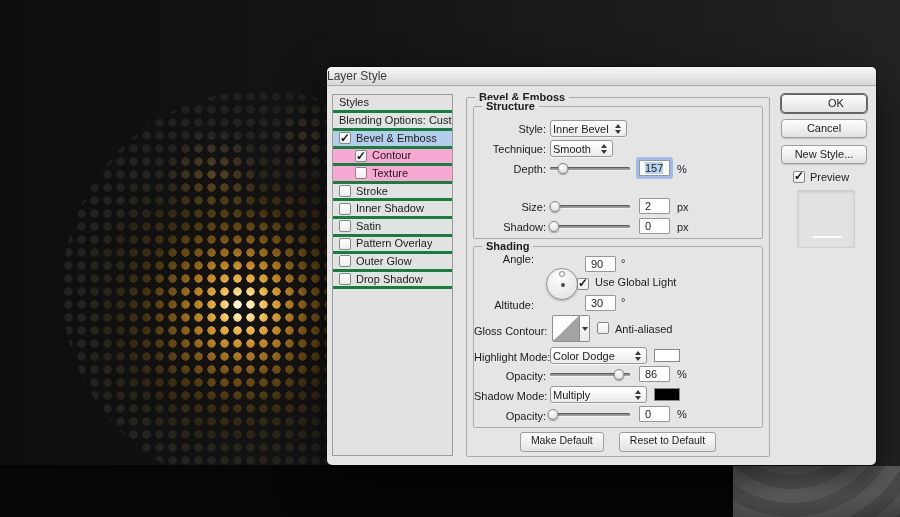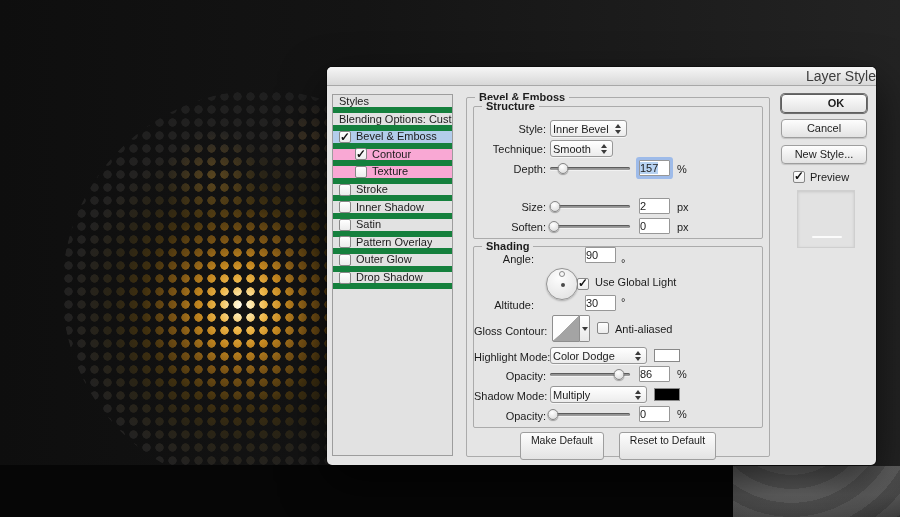--- a/index.html
+++ b/index.html
@@ -36,28 +36,28 @@
     position:absolute; left:327px; top:67px; width:549px; height:398px; z-index:10;
     background:#e5e5e5; border-radius:5px;
     box-shadow:0 18px 45px rgba(0,0,0,.65), 0 0 0 1px rgba(0,0,0,.35);
     font-size:11px; color:#1c1c1c;
   }
   .titlebar {
     position:absolute; left:0; top:0; width:100%; height:19px;
     background:linear-gradient(#f6f6f6,#d8d8d8);
     border-bottom:1px solid #a8a8a8;
     border-radius:5px 5px 0 0;
-    text-align:right; line-height:19px; font-size:14px; color:#3c3c3c;
+    text-align:left; line-height:19px; font-size:12px; color:#3c3c3c;
   }
   
   .sidebar {
     position:absolute; left:5px; top:27px; width:121px; height:362px;
     background:#e2e2e2; border:1px solid #9d9d9d;
   }
-  .srow { position:relative; height:18px; line-height:17px; border-bottom:6px solid #15803d; display:flex; align-items:center; padding-left:6px; }
+  .srow { position:relative; height:18px; line-height:17px; border-bottom:3px solid #15803d; display:flex; align-items:center; padding-left:6px; }
   .srow.item { height:17.6px; }
   .srow.selected { background:#b3cdeb; }
   .srow.tinted { background:#f9a8d4; }
   .srow.indent { padding-left:22px; }
   .slabel { white-space:nowrap; overflow:hidden; }
   
   .cb {
     display:inline-block; width:12px; height:12px; margin-right:5px; flex:0 0 12px;
     background:linear-gradient(#ffffff,#ececec);
     border:1px solid #878787; border-radius:2px; position:relative;
@@ -111,21 +111,21 @@
   .slider .thumb {
     position:absolute; top:0; width:11px; height:11px; transform:translateX(-50%);
     background:radial-gradient(circle at 40% 30%, #ffffff, #d4d4d4);
     border:1px solid #848484; border-radius:50%;
     box-shadow:0 1px 1px rgba(0,0,0,.3);
   }
   
   .vbox {
     position:absolute; width:31px; height:16px; background:#fff;
     border:1px solid #979797; border-radius:1px;
-    line-height:14px; overflow:hidden;
+    line-height:14px; padding-left:5px; overflow:hidden;
   }
   .vbox.focused { box-shadow:0 0 0 3px rgba(120,165,235,.65); }
   .vbox.focused .sel { background:#b8d3f2; }
   .unit { position:absolute; top:3px; white-space:nowrap; }
   
   .dial {
     position:absolute; left:72px; top:21px; width:32px; height:32px; border-radius:50%;
     background:radial-gradient(circle at 40% 30%, #fdfdfd, #dedede);
     border:1px solid #949494; box-shadow:0 1px 2px rgba(0,0,0,.25);
   }
@@ -145,23 +145,23 @@
   .contour-arrow i { display:block; width:0; height:0; border-left:3px solid transparent; border-right:3px solid transparent; border-top:4px solid #3a3a3a; }
   .swatch { position:absolute; width:26px; height:13px; border:1px solid #888; }
   
   .btn {
     position:absolute; height:19px; text-align:center; line-height:17px;
     background:linear-gradient(#fdfdfd,#e3e3e3);
     border:1px solid #9e9e9e; border-radius:4px;
     box-shadow:0 1px 1px rgba(0,0,0,.15);
     cursor:default; color:#1c1c1c;
   }
-  .btn-default { border:1px solid #5f5f5f; box-shadow:0 0 0 1px #6e6e6e, 0 1px 1px rgba(0,0,0,.2); font-weight:bold;padding-left:24px; }
+  .btn-default { border:1px solid #5f5f5f; box-shadow:0 0 0 1px #6e6e6e, 0 1px 1px rgba(0,0,0,.2); font-weight:normal;padding-left:24px; }
   .small-btn {
-    position:static; display:inline-block; height:28px; line-height:14px;
+    position:static; display:inline-block; height:20px; line-height:14px;
     padding:0 10px; font-size:10.5px;
     background:linear-gradient(#fdfdfd,#e3e3e3);
     border:1px solid #9e9e9e; border-radius:3px;
   }
   .footer-btns { position:absolute; left:0; top:334px; width:100%; text-align:center; }
   .footer-btns .small-btn { margin:0 6px; }
   
   .preview-row { position:absolute; left:466px; top:104px; display:flex; align-items:center; }
   .preview-box {
     position:absolute; left:470px; top:123px; width:58px; height:58px;
@@ -270,39 +270,39 @@
         <span class="lbl">Size:</span>
         <div class="slider" style="left:76px;top:3px">
           <span class="track"></span>
           <span class="thumb" style="left: 6%;"></span>
         </div>
         <div class="vbox" style="left:165px"><span>2</span></div>
         <span class="unit" style="left:203px">px</span>
       </div>
 
       <div class="frow" style="top:111px">
-        <span class="lbl">Soften:</span>
+        <span class="lbl">Shadow:</span>
         <div class="slider" style="left:76px;top:3px">
           <span class="track"></span>
           <span class="thumb" style="left: 5%;"></span>
         </div>
         <div class="vbox" style="left:165px"><span>0</span></div>
         <span class="unit" style="left:203px">px</span>
       </div>
     </div>
 
     <div class="group shading-group">
       <span class="legend">Shading</span>
 
       <span class="lbl short" style="top:6px">Angle:</span>
       <div class="dial">
         <span class="center"></span>
         <span class="marker"></span>
       </div>
-      <div class="vbox" style="left:111px;top:0"><span>90</span></div>
+      <div class="vbox" style="left:111px;top:9px"><span>90</span></div>
       <span class="unit" style="left:147px;top:10px">°</span>
 
       <span class="cb on" style="position:absolute;left:103px;top:31px"></span>
       <span class="unit" style="left:121px;top:29px">Use Global Light</span>
 
       <span class="lbl short" style="top:52px">Altitude:</span>
       <div class="vbox" style="left:111px;top:48px"><span>30</span></div>
       <span class="unit" style="left:147px;top:49px">°</span>
 
       <span class="lbl" style="top:78px">Gloss Contour:</span>

